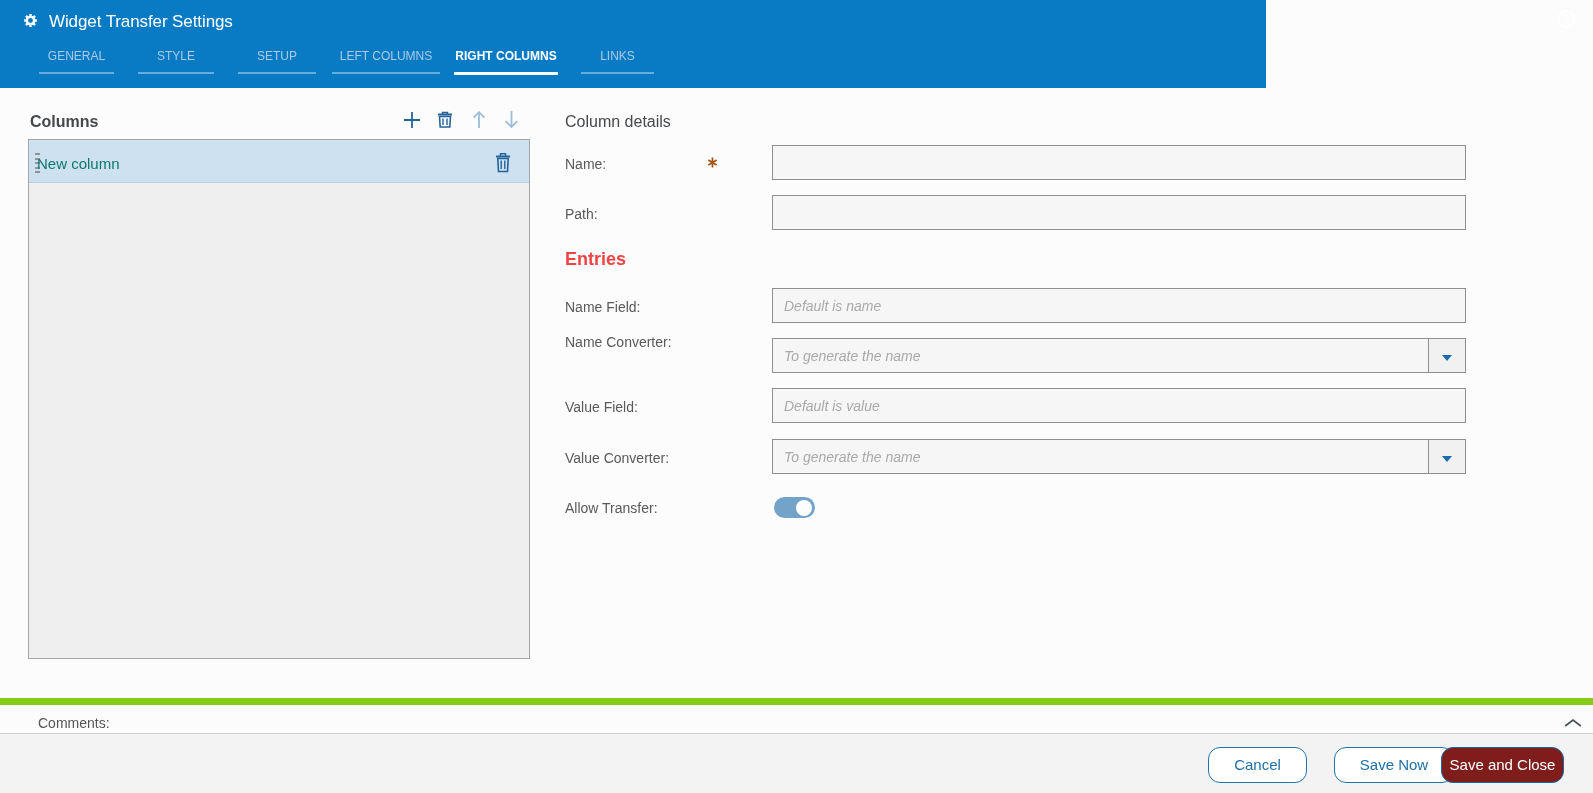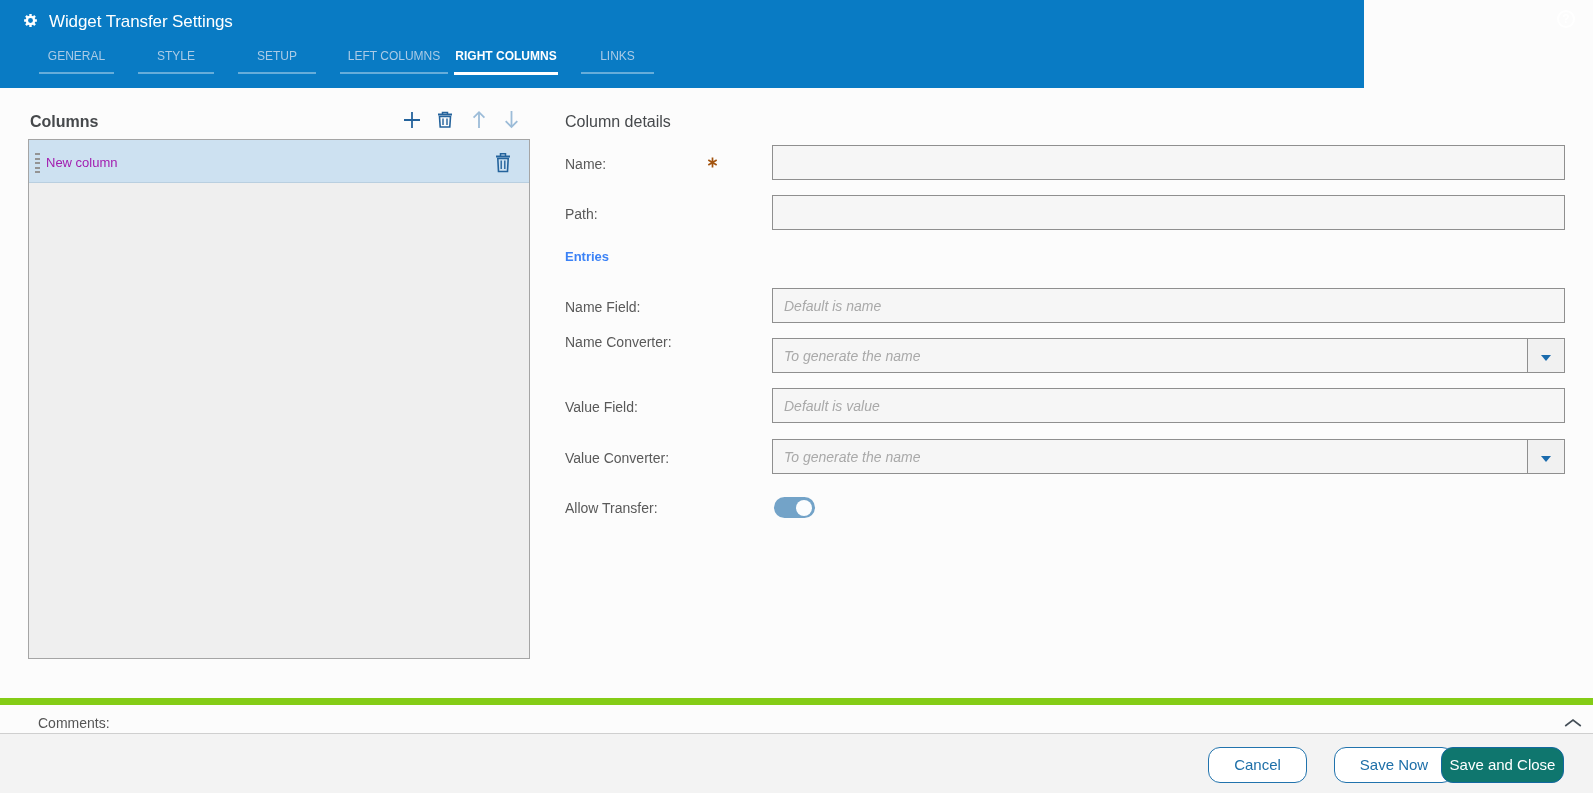--- a/index.html
+++ b/index.html
@@ -1,71 +1,71 @@
 <!DOCTYPE html>
 <html><head>
 <meta charset="utf-8">
 <style>
   * { margin:0; padding:0; box-sizing:border-box; }
   html,body { width:1593px; height:793px; }
   body { font-family:"Liberation Sans", sans-serif; background:#fcfcfc; position:relative; overflow:hidden; }
   .abs { position:absolute; }
 
   
-  .hdr { position:absolute; left:0; top:0; width:1364px; height:88px; background:#097bc4; }
+  .hdr { position:absolute; left:0; top:0; width:1266px; height:88px; background:#097bc4; }
   .title { position:absolute; left:49px; top:12px; font-size:17px; color:#fff; font-weight:400; letter-spacing:-0.1px; line-height:20px; }
   .tab { position:absolute; top:46px; height:28px; border-bottom:2px solid rgba(255,255,255,0.38);
          color:#abcbe6; font-size:12px; letter-spacing:0px; text-align:center; line-height:21px; white-space:nowrap; }
   .tab.active { color:#fff; font-weight:700; border-bottom:3px solid #fff; height:29px; }
 
   
   .columns-label { position:absolute; left:30px; top:113px; font-size:16px; color:#46494c;font-weight:bold; }
   .list { position:absolute; left:28px; top:139px; width:502px; height:520px; background:#efefef; border:1px solid #a5a5a5; }
   .row { position:absolute; left:0; top:0; width:100%; height:43px; background:#cde1f1; border-bottom:1px solid #b9cfe0; }
-  .row-text { position:absolute; left:17px; top:15px; font-size:13px; color:#a21caf; }
+  .row-text { position:absolute; left:8px; top:15px; font-size:15px; color:#0f766e; }
   .handle { position:absolute; left:6px; top:13px; width:5px; height:17px; }
   .handle i { display:block; width:4.5px; height:2px; background:#949494; margin-bottom:2.5px; }
 
   
   .col-details { position:absolute; left:565px; top:113px; font-size:16px; color:#46494c; }
-  .entries { position:absolute; left:565px; top:249px; font-size:13px; font-weight:700; color:#3b82f6; }
+  .entries { position:absolute; left:565px; top:249px; font-size:18px; font-weight:700; color:#ef4444; }
   .flabel { position:absolute; width:200px; left:565px; text-align:left; font-size:14px; color:#595959; }
-  .finput { position:absolute; left:772px; width:793px; height:35px; background:#f6f6f6; border:1px solid #8f8f8f; }
+  .finput { position:absolute; left:772px; width:694px; height:35px; background:#f6f6f6; border:1px solid #8f8f8f; }
   .ph { position:absolute; left:11px; top:9px; font-size:14px; font-style:italic; color:#a9a9a9; }
   .combo-btn { position:absolute; right:0; top:0; width:37px; height:33px; background:#f1f1f1; border-left:1px solid #8f8f8f; border-radius:0 3px 3px 0; }
   .caret { position:absolute; left:13px; top:16px; width:0; height:0; border-left:5px solid transparent; border-right:5px solid transparent; border-top:6px solid #1a6bad; }
 
   .toggle { position:absolute; left:774px; top:497px; width:41px; height:21px; background:#73a3c8; border-radius:11px; }
   .knob { position:absolute; right:3px; top:2.5px; width:16px; height:16px; background:#fbfdfe; border-radius:50%; }
 
   
   .comments { position:absolute; left:0; top:698px; width:1593px; height:36px; background:#fcfcfc; border-top:7px solid #84cc16; border-bottom:1px solid #cfcfcf; }
   .comments span { position:absolute; left:38px; top:10px; font-size:14px; color:#555; }
   .footer { position:absolute; left:0; top:734px; width:1593px; height:59px; background:#f3f3f3; }
   .btn { position:absolute; top:747px; height:36px; border-radius:12px; font-size:15px; font-family:"Liberation Sans", sans-serif;
          text-align:center; line-height:34px; }
   .btn-outline { background:#fff; border:1px solid #2173ad; color:#1d6fa8; }
-  .btn-primary { background:#0f766e; border:1px solid #12689f; color:#fff; }
+  .btn-primary { background:#7f1d1d; border:1px solid #12689f; color:#fff; }
 </style>
 </head>
 <body>
 
 <div class="hdr">
   <svg class="abs" style="left:24px; top:14px;" width="13" height="13" viewBox="0 0 13 13">
     <path fill="#fff" fill-rule="evenodd" d="M5.26 0.12 L7.74 0.12 L7.64 1.74 L9.06 2.32 L10.13 1.11 L11.89 2.87 L10.68 3.94 L11.26 5.36 L12.88 5.26 L12.88 7.74 L11.26 7.64 L10.68 9.06 L11.89 10.13 L10.13 11.89 L9.06 10.68 L7.64 11.26 L7.74 12.88 L5.26 12.88 L5.36 11.26 L3.94 10.68 L2.87 11.89 L1.11 10.13 L2.32 9.06 L1.74 7.64 L0.12 7.74 L0.12 5.26 L1.74 5.36 L2.32 3.94 L1.11 2.87 L2.87 1.11 L3.94 2.32 L5.36 1.74 Z M8.95 6.5 A2.45 2.45 0 1 0 4.05 6.5 A2.45 2.45 0 1 0 8.95 6.5 Z"></path>
   </svg>
   <div class="title">Widget Transfer Settings</div>
   <svg class="abs" style="left:1557px; top:10px;" width="18" height="18" viewBox="0 0 18 18">
     <circle cx="9" cy="9" r="8" fill="none" stroke="#fff" stroke-width="2"></circle>
     <text x="9" y="13.2" text-anchor="middle" fill="#fff" font-size="12" font-weight="700" font-family="Liberation Sans, sans-serif">?</text>
   </svg>
   <div class="tab" style="left:39px; width:75px;">GENERAL</div>
   <div class="tab" style="left:138px; width:76px;">STYLE</div>
   <div class="tab" style="left:238px; width:78px;">SETUP</div>
-  <div class="tab" style="left:332px; width:108px;margin-left:8px;">LEFT COLUMNS</div>
+  <div class="tab" style="left:332px; width:108px;">LEFT COLUMNS</div>
   <div class="tab active" style="left:454px; width:104px;">RIGHT COLUMNS</div>
   <div class="tab" style="left:581px; width:73px;">LINKS</div>
 </div>
 
 <div class="columns-label">Columns</div>
 
 <svg class="abs" style="left:403px; top:111px;" width="18" height="18" viewBox="0 0 18 18">
   <path d="M9 1v16M1 9h16" stroke="#24639c" stroke-width="1.8" fill="none"></path>
 </svg>
 <svg class="abs" style="left:437px; top:111px;" width="16" height="17" viewBox="0 0 16 17">

